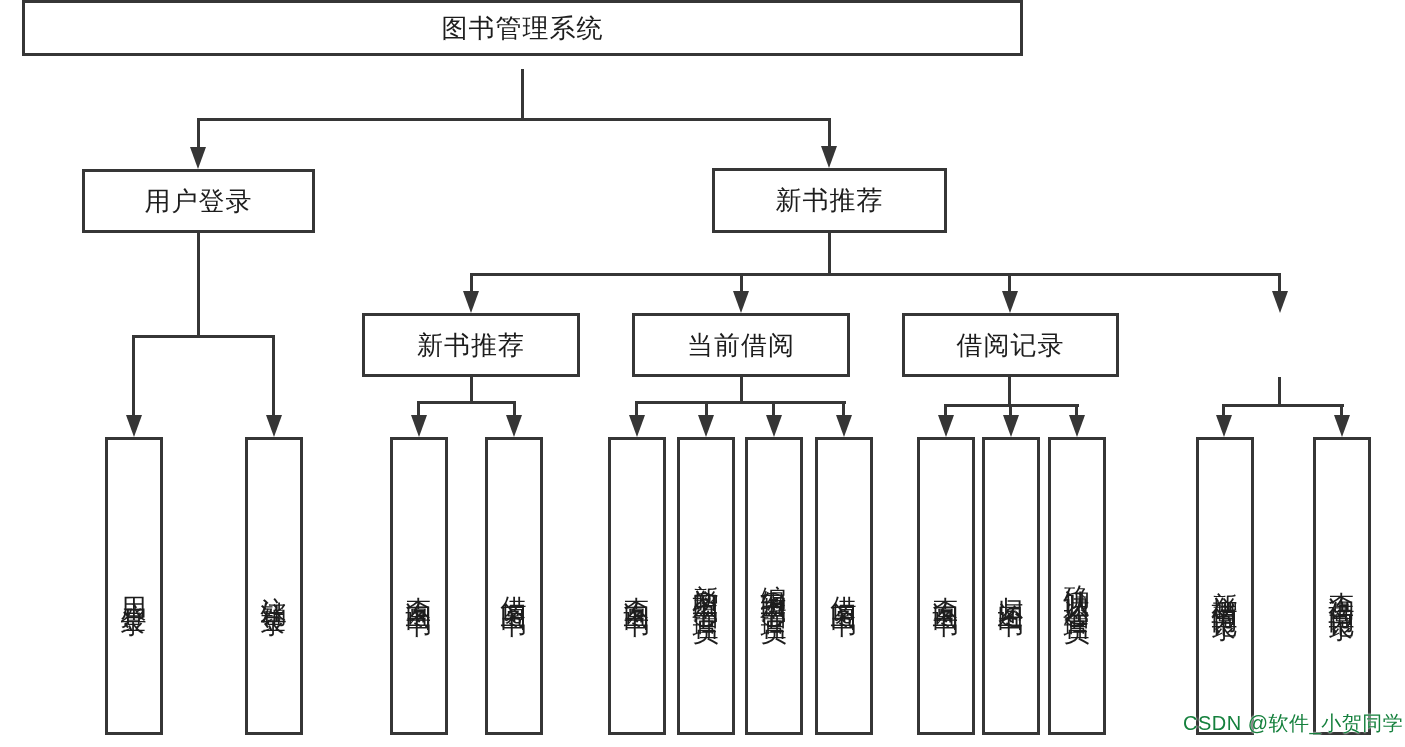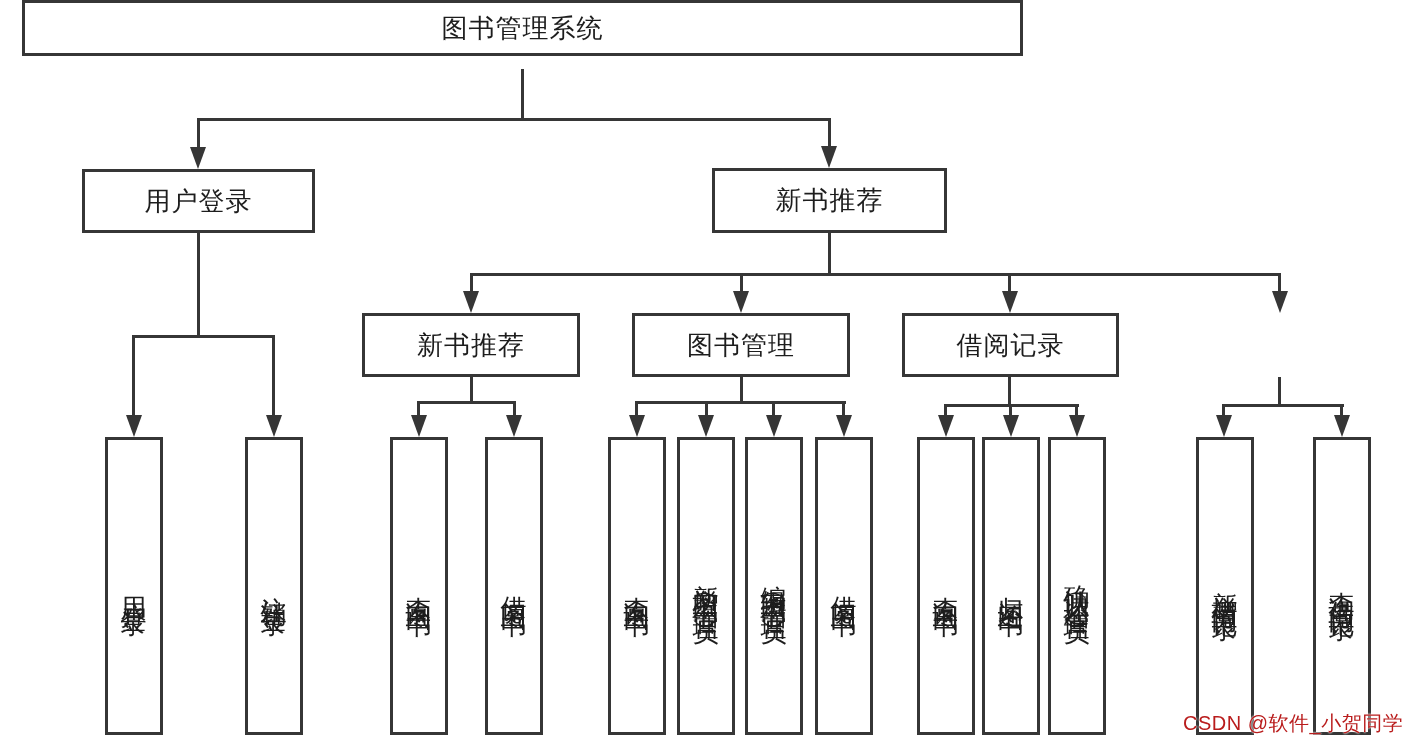--- a/index.html
+++ b/index.html
@@ -20,21 +20,21 @@
   }
   .hline { position:absolute; height:3px; background:#363636; z-index:1; }
   .vline { position:absolute; width:3px;  background:#363636; z-index:1; }
   .arrow {
     position:absolute; width:0; height:0; z-index:1;
     border-left:8px solid transparent; border-right:8px solid transparent;
     border-top:22px solid #363636;
   }
   .watermark {
     position:absolute; left:1183px; top:710px; z-index:5;
-    font-size:20px; color:#b91c1c; white-space:nowrap; letter-spacing:0.5px;
+    font-size:20px; color:#15803d; white-space:nowrap; letter-spacing:0.5px;
     text-shadow:0 0 2px #ffffff, 0 0 2px #ffffff;
   }
 </style>
 </head>
 <body>
 
 <div class="canvas">
 
   <div class="vline" style="left:521px;top:69px;height:52px"></div>
   <div class="hline" style="left:197px;top:118px;width:634px"></div>
@@ -103,21 +103,21 @@
     <span>用户登录</span>
   </div>
   <div class="box" style="left:712px;top:168px;width:235px;height:65px">
     <span>新书推荐</span>
   </div>
 
   <div class="box" style="left:362px;top:313px;width:218px;height:64px">
     <span>新书推荐</span>
   </div>
   <div class="box" style="left:632px;top:313px;width:218px;height:64px">
-    <span>图书管理</span>
+    <span>当前借阅</span>
   </div>
   <div class="box" style="left:902px;top:313px;width:217px;height:64px">
     <span>借阅记录</span>
   </div>
 
   <div class="box" style="left:105px;top:437px;width:58px;height:298px">
     <span class="vtext">用户登录</span>
   </div>
   <div class="box" style="left:245px;top:437px;width:58px;height:298px">
     <span class="vtext">注销登录</span>

